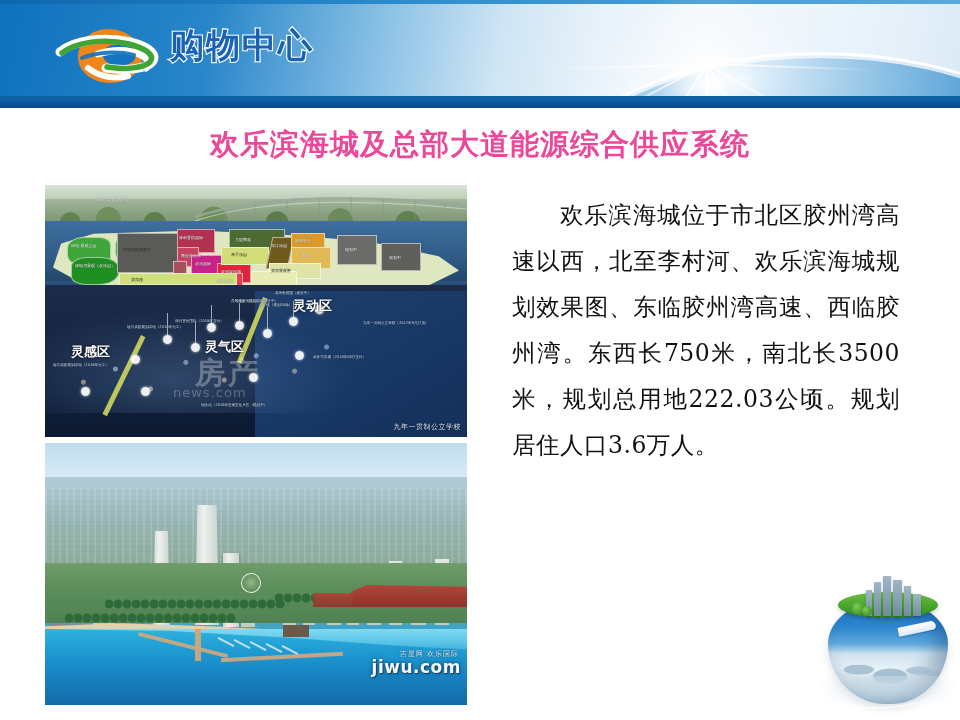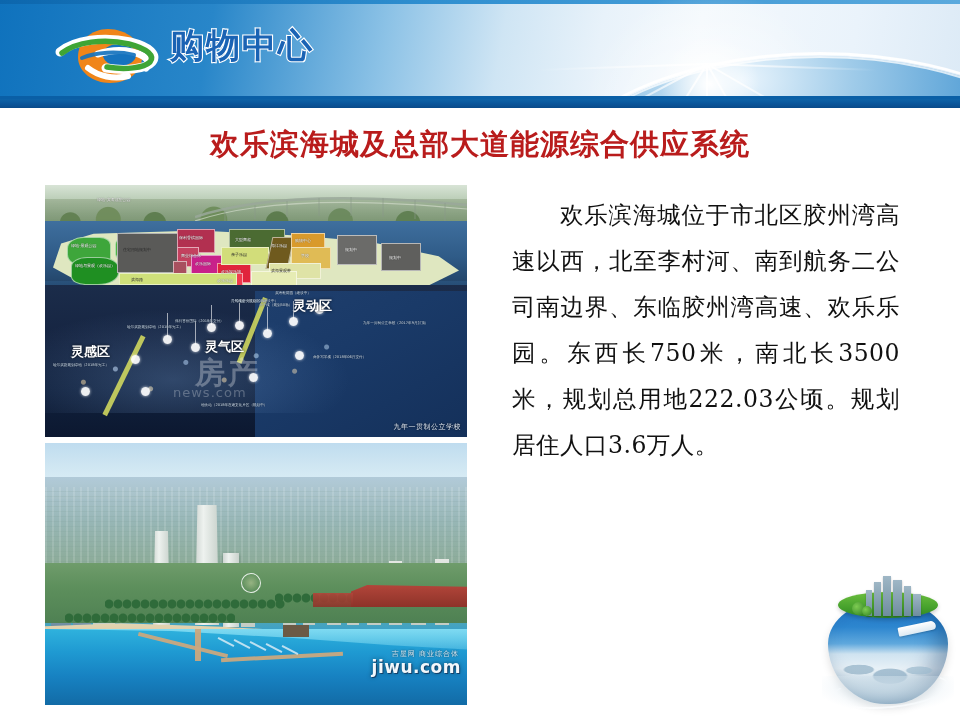--- a/index.html
+++ b/index.html
@@ -92,21 +92,21 @@
     -webkit-text-stroke: 1.8px #ffffff;
     paint-order: stroke fill;
     line-height: 20px; margin-top: 2px; white-space: nowrap;
   }
 
   
   .slide-title {
     position: absolute; left: 60px; top: 125px; width: 840px;
     text-align: center;
     font-family: "DejaVu Sans", sans-serif;
-    font-size: 29px; font-weight: bold; color: #b91c1c;
+    font-size: 29px; font-weight: bold; color: #ec4899;
     letter-spacing: 1px; white-space: nowrap;
   }
 
   
   .figure { position: absolute; overflow: hidden; }
 
   
   #fig-map { left: 45px; top: 185px; width: 422px; height: 252px;
              background: linear-gradient(180deg,#c9d8cf 0%,#a9bfae 10%,#2d5a86 34%,#14243f 60%,#0d1626 100%); }
   .map-sky {
@@ -537,25 +537,25 @@
     <div class="pier" style="left:176px; top:212px; width:122px; height:4px; transform:rotate(-3deg);"></div>
     <div class="pier" style="left:150px; top:186px; width:6px; height:32px;"></div>
     <div class="blk" style="left:238px; top:182px; width:26px; height:12px; background:#6b5a45;"></div>
 
     <div class="marina" style="left:172px; top:198px; width:18px; transform:rotate(28deg);"></div>
     <div class="marina" style="left:188px; top:200px; width:18px; transform:rotate(28deg);"></div>
     <div class="marina" style="left:204px; top:202px; width:18px; transform:rotate(28deg);"></div>
     <div class="marina" style="left:220px; top:204px; width:18px; transform:rotate(28deg);"></div>
     <div class="marina" style="left:236px; top:206px; width:18px; transform:rotate(28deg);"></div>
 
-    <div class="wm-jiwu-cn">吉屋网 商业综合体</div>
+    <div class="wm-jiwu-cn">吉屋网 欢乐国际</div>
     <div class="wm-jiwu">jiwu.com</div>
   </div>
 
-  <div class="body-text">欢乐滨海城位于市北区胶州湾高速以西，北至李村河、南到航务二公司南边界、东临胶州湾高速、欢乐乐园。东西长750米，南北长3500米，规划总用地222.03公顷。规划居住人口3.6万人。</div>
+  <div class="body-text">欢乐滨海城位于市北区胶州湾高速以西，北至李村河、欢乐滨海城规划效果图、东临胶州湾高速、西临胶州湾。东西长750米，南北长3500米，规划总用地222.03公顷。规划居住人口3.6万人。</div>
 
   <div class="corner-globe">
     <div class="cg-sphere">
       <div class="cg-map"></div>
     </div>
     <div class="cg-grass"></div>
     <div class="cg-bld" style="left:52px; top:4px;  width:7px;  height:34px;"></div>
     <div class="cg-bld" style="left:61px; top:-2px; width:8px;  height:40px;"></div>
     <div class="cg-bld" style="left:71px; top:2px;  width:9px;  height:36px;"></div>
     <div class="cg-bld" style="left:82px; top:8px;  width:7px;  height:30px;"></div>

